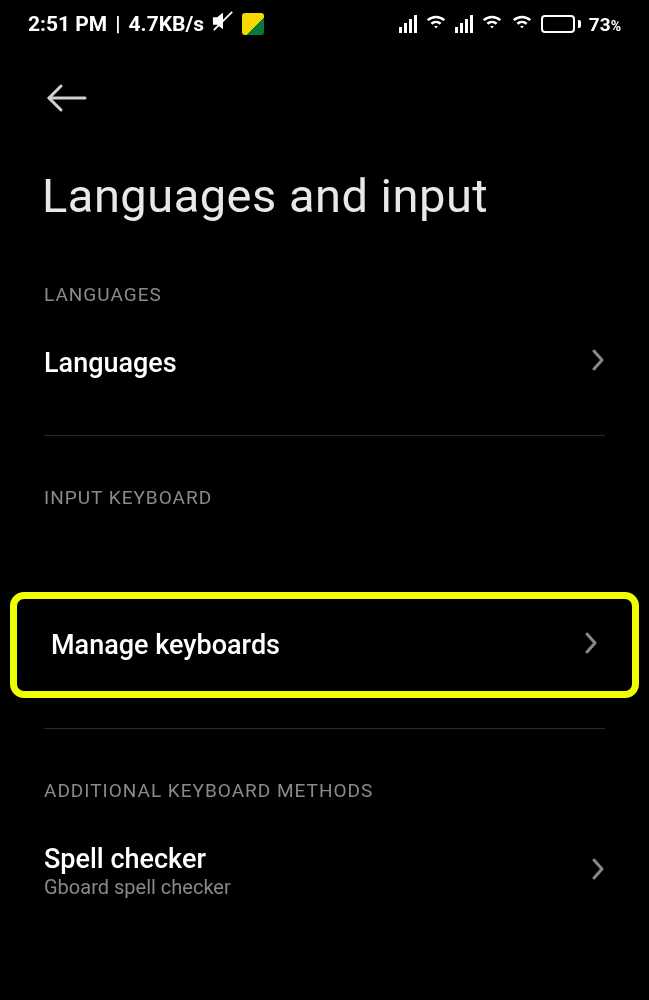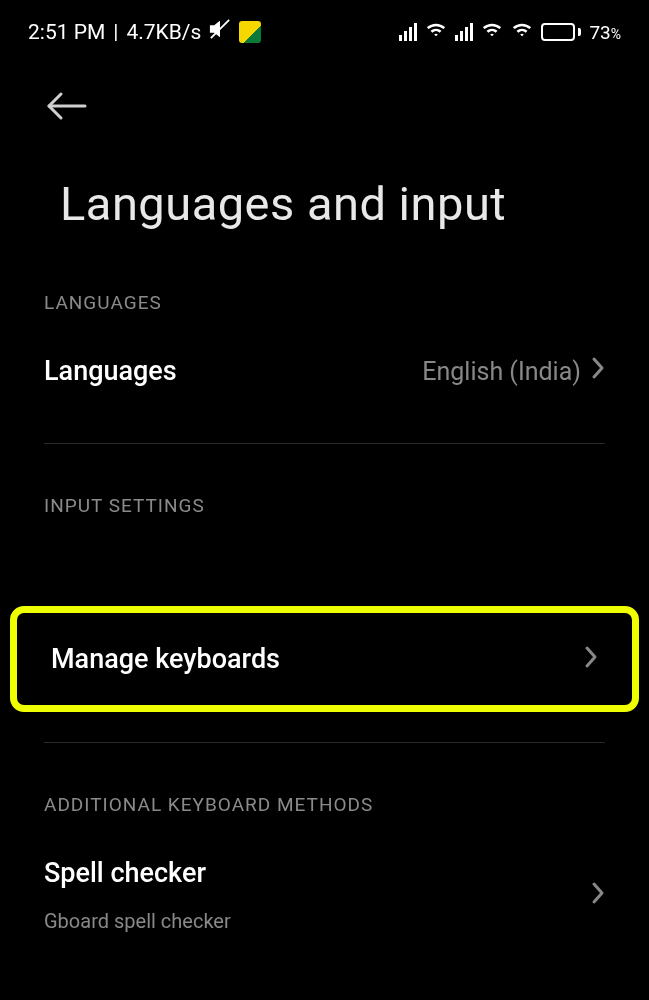--- a/index.html
+++ b/index.html
@@ -12,23 +12,23 @@
       height: 1000px;
       background: #000;
       color: #fff;
       font-family: -apple-system, BlinkMacSystemFont, "Segoe UI", Roboto, sans-serif;
       overflow: hidden;
     }
     .status-bar {
       display: flex;
       justify-content: space-between;
       align-items: center;
-      padding: 18px 28px 10px 28px;
+      padding: 10px 28px 10px 28px;
       font-size: 21px;
-      font-weight: 400;
+      font-weight: 700;
     }
     .status-left {
       display: flex;
       align-items: center;
       gap: 8px;
     }
     .status-right {
       display: flex;
       align-items: center;
       gap: 8px;
@@ -96,21 +96,21 @@
     .nav-row {
       padding: 35px 40px 0 45px;
     }
     .back-arrow {
       cursor: pointer;
     }
     .page-title {
       font-size: 47px;
       font-weight: 400;
       color: #e8e8e8;
-      padding: 50px 42px 40px 60px;
+      padding: 50px 42px 40px 42px;
       letter-spacing: 0.5px;
     }
     .section-header {
       font-size: 19px;
       color: #8a8a8a;
       letter-spacing: 1px;
       padding: 20px 44px 15px 44px;
     }
     .row {
       display: flex;
@@ -127,39 +127,39 @@
     .row-value {
       font-size: 25px;
       color: #888;
       display: flex;
       align-items: center;
       gap: 10px;
     }
     .row-sub {
       font-size: 20px;
       color: #888;
-      margin-top: 20px;
+      margin-top: 0;
     }
     .chevron-right svg {
       width: 14px;
       height: 24px;
     }
     .up-down-chevron svg {
       width: 18px;
       height: 28px;
     }
     .divider {
       height: 1px;
       background: #2a2a2a;
       margin: 30px 44px 30px 44px;
     }
     .highlighted {
       border: 7px solid #efff00;
       border-radius: 14px;
-      margin: 22px 10px;
+      margin: 16px 10px;
       padding: 30px 34px !important;
     }
     .row-left {
       display: flex;
       flex-direction: column;
     }
   </style>
 </head>
 <body>
 
@@ -223,32 +223,31 @@
   </div>
 </div>
 
 <h1 class="page-title">Languages and input</h1>
 
 <div class="section-header">LANGUAGES</div>
 
 <div class="row">
   <span class="row-title">Languages</span>
   <span class="row-value">
-    <span>English (India)</span>
     <span class="chevron-right">
       <svg viewBox="0 0 14 24" fill="none" stroke="#888" stroke-width="3" stroke-linecap="round" stroke-linejoin="round">
           <polyline points="3,3 11,12 3,21"></polyline>
         </svg>
     </span>
   </span>
 </div>
 
 <div class="divider"></div>
 
-<div class="section-header">INPUT SETTINGS</div>
+<div class="section-header">INPUT KEYBOARD</div>
 
 <div class="row">
 </div>
 
 <div class="row highlighted">
   <span class="row-title">Manage keyboards</span>
   <span class="chevron-right">
     <svg viewBox="0 0 14 24" fill="none" stroke="#888" stroke-width="3" stroke-linecap="round" stroke-linejoin="round">
         <polyline points="3,3 11,12 3,21"></polyline>
       </svg>

